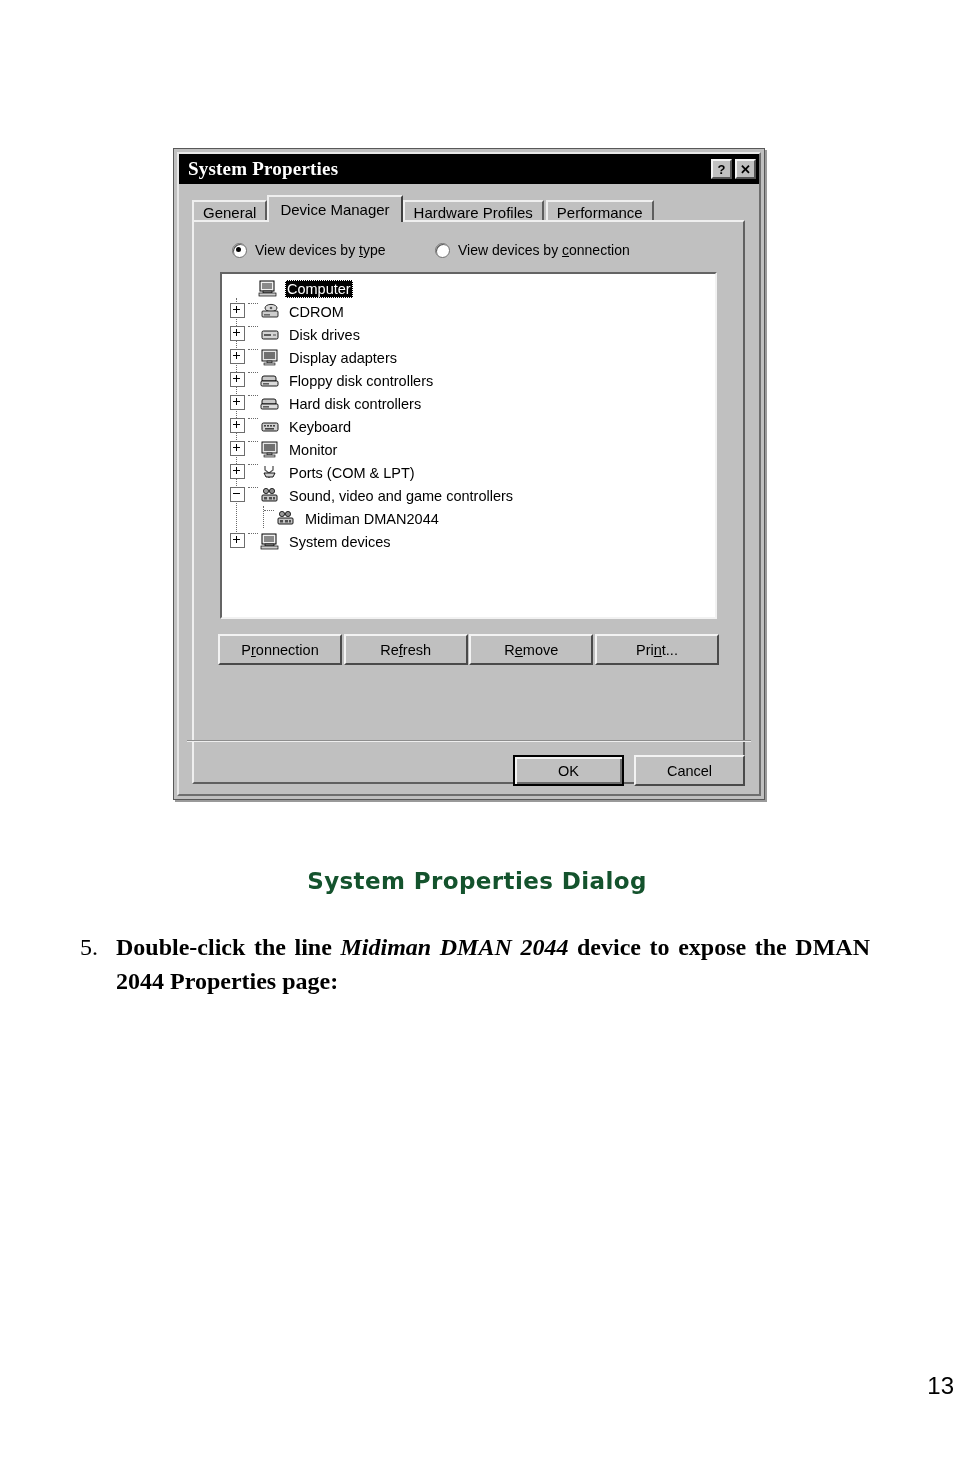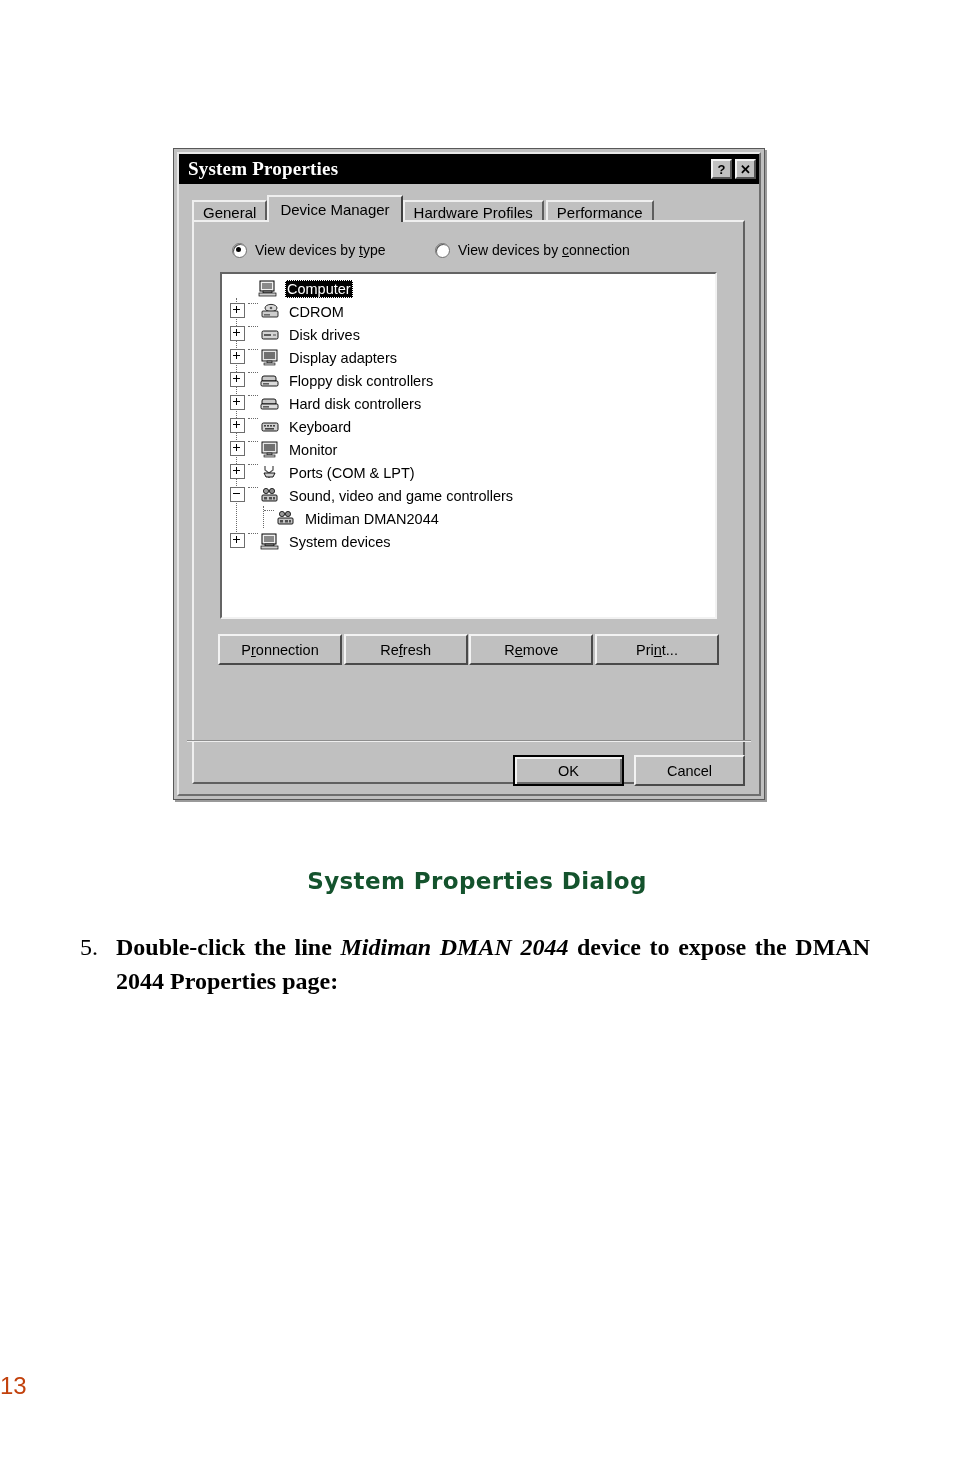--- a/index.html
+++ b/index.html
@@ -334,24 +334,24 @@
     text-align: justify;
     text-justify: inter-word;
     font-weight: bold;
   }
   .step-body .em { font-style: italic; }
   .pagenum {
     position: absolute;
     left: 0;
     right: 0;
     top: 1372px;
-    text-align: left;
+    text-align: right;
     font-family: "Liberation Sans", sans-serif;
     font-size: 24px;
-    color: #c2410c;
+    color: #000000;
   }
 </style>
 </head>
 <body>
 
 <div class="screenshot">
   <div class="dlg-inner">
 
     <div class="titlebar">
       <div class="titlebar-text">System Properties</div>

